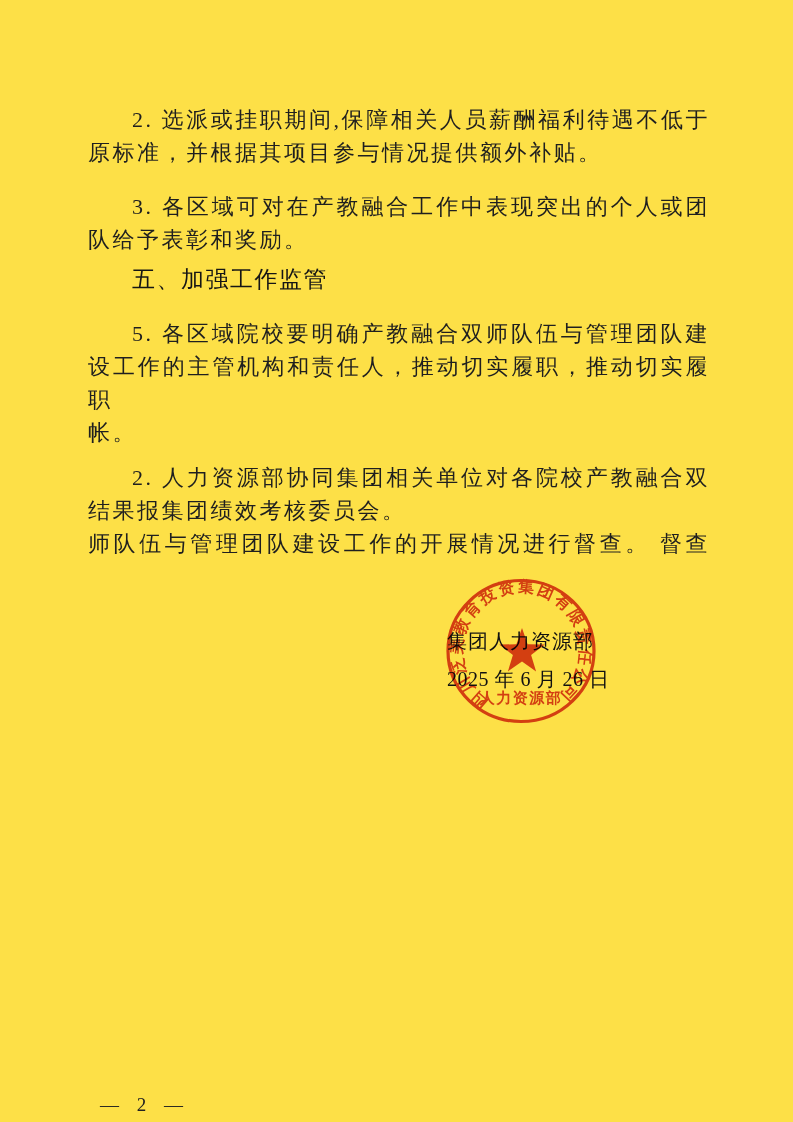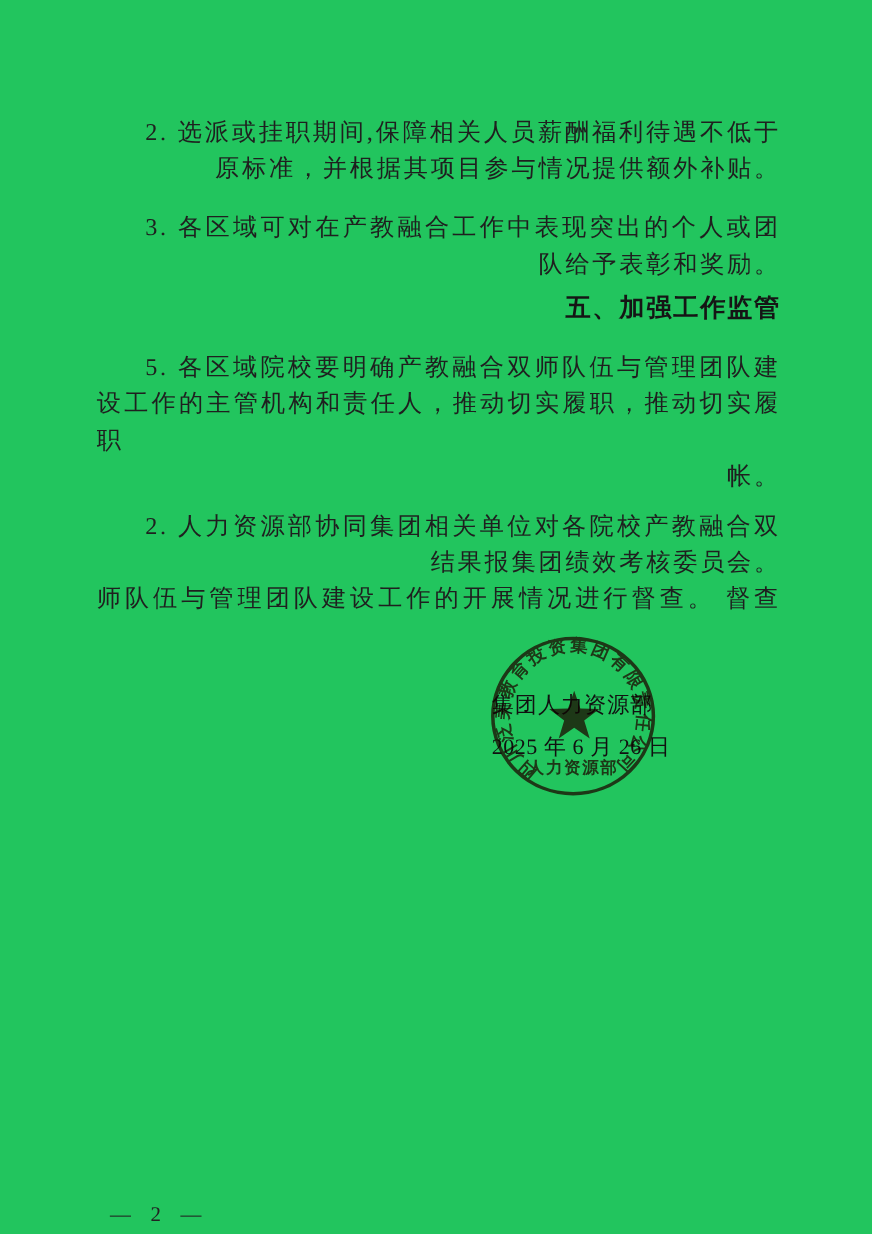--- a/index.html
+++ b/index.html
@@ -1,51 +1,51 @@
 <!DOCTYPE html>
 <html><head>
 <meta charset="utf-8">
 <style>
   html,body{margin:0;padding:0;background:#e8e8e8;}
   .page{
     position:relative;
     width:793px;height:1122px;
     margin:0 auto;
-    background:#22c55e;
+    background:#fde047;
     overflow:hidden;
     font-family:"Liberation Serif","DejaVu Serif",serif;
     color:#1f1f1f;
   }
   
   .content{
     position:absolute;
     left:88px;top:103px;
     width:622px;
   }
   .block{margin:0;}
   .block.para{margin-top:21px;}
   .block.heading{margin-top:6px;margin-bottom:5px;}
   .block.para:first-child{margin-top:0;}
   .block.gap-lg{margin-top:12px;}
   .line{
     font-size:22px;
     line-height:33px;
     letter-spacing:2.5px;
     white-space:normal;
-    text-align:right;
+    text-align:left;
   }
   .line.full{
     text-align:justify;
     text-align-last:justify;
     text-justify:inter-character;
   }
   .line.indent{padding-left:44px;}
   .heading .line{
     font-family:"Liberation Sans","DejaVu Sans",sans-serif;
-    font-weight:bold;
+    font-weight:normal;
     font-size:23px;
     letter-spacing:1.5px;
     line-height:34px;
     color:#151515;
   }
   
   .signature{
     position:absolute;
     left:447px;top:629px;
     color:#111111;

